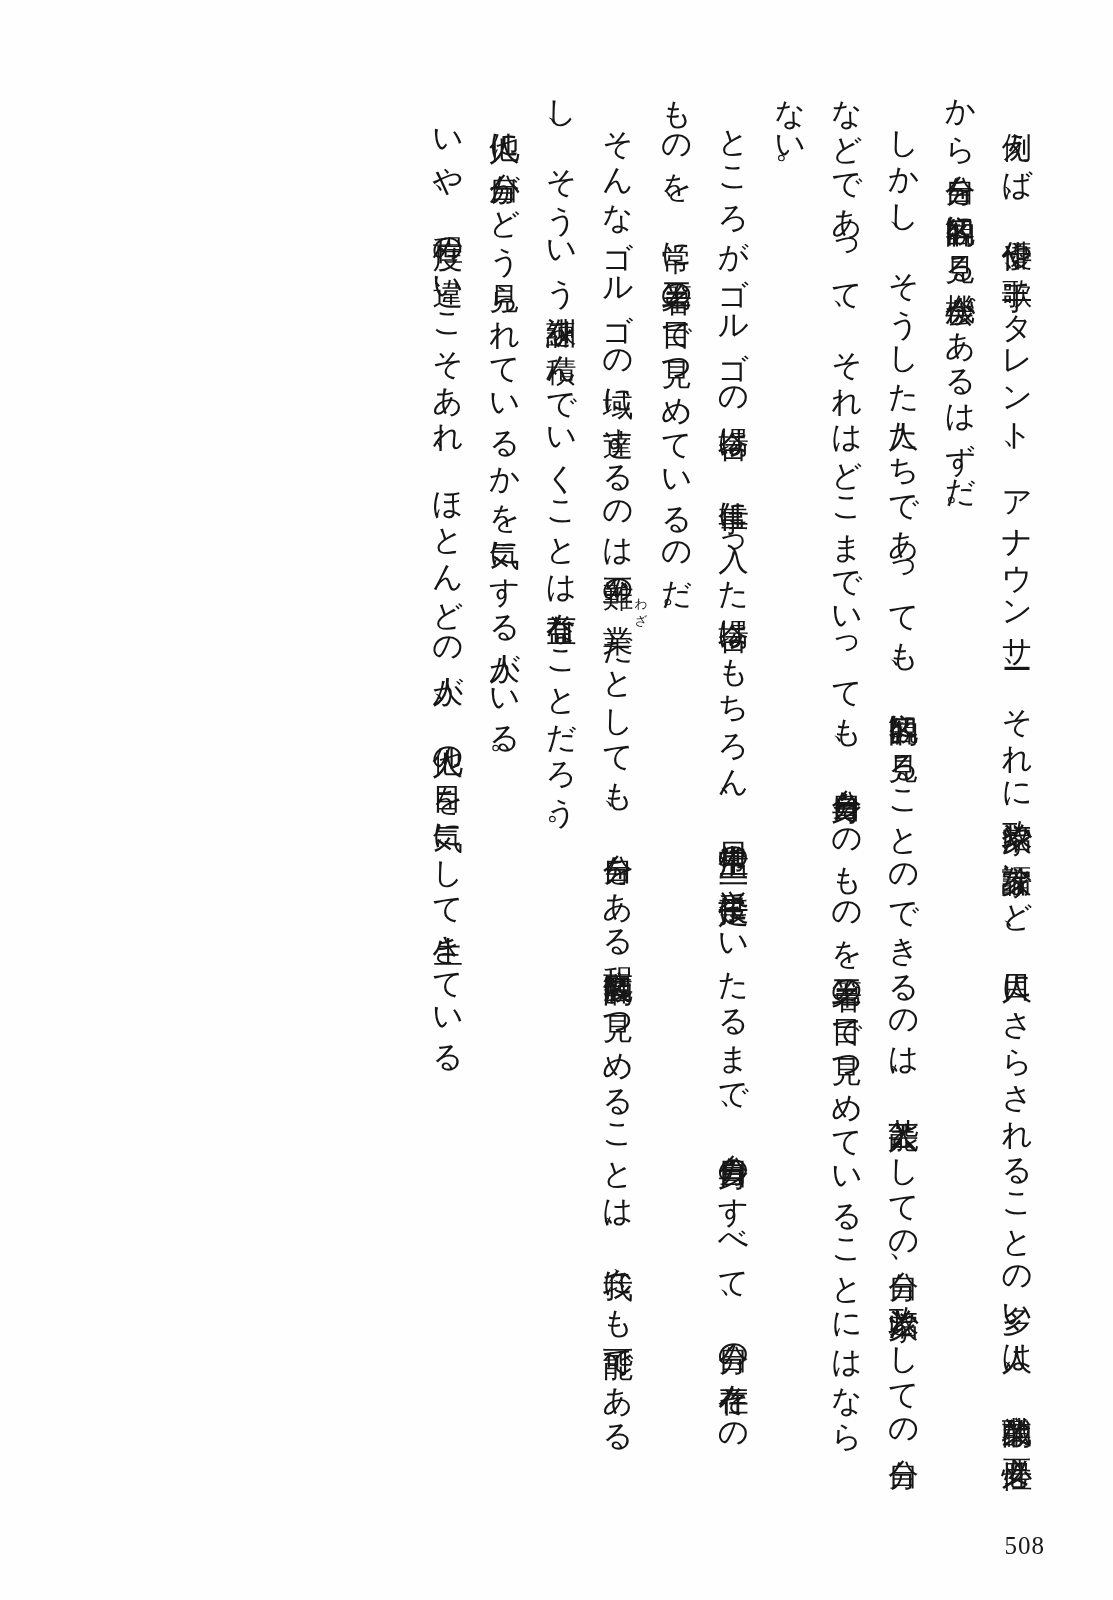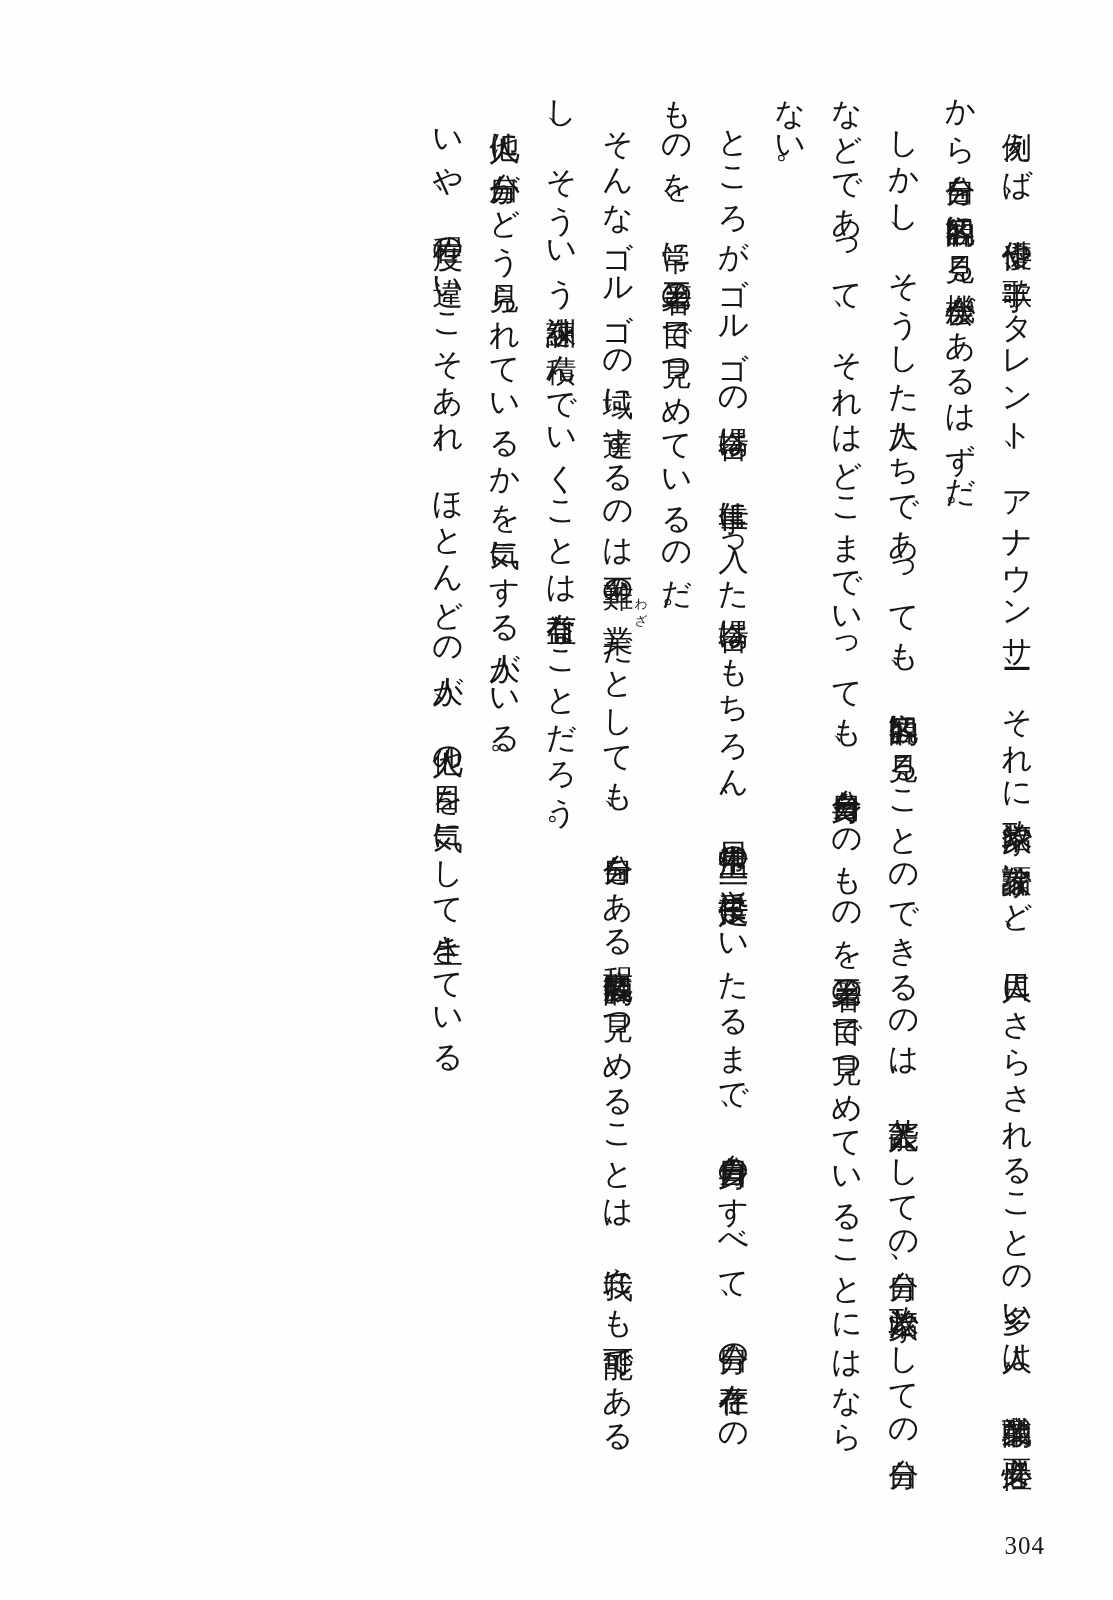--- a/index.html
+++ b/index.html
@@ -75,15 +75,15 @@
     <p>ところがゴルゴの場合は、仕事に入った場合はもちろん、日常生活の一挙手一投足にいたるまで、自分自身のすべて、自分の存在そのものを、常に第三者の目で見つめているのだ。</p>
 
     <p><span>そんなゴルゴの域に達するのは至難の</span><ruby><span>業</span><rt>わざ</rt></ruby><span>だとしても、自分をある程度客観的に見つめることは、我々にも可能であるし、そういう訓練を積んでいくことは有益なことだろう。</span></p>
 
     <p>他人に自分がどう見られているかを気にする人がいる。</p>
 
     <p>いや、程度の違いこそあれ、ほとんどの人が、他人の目を気にして生きている</p>
 
   </div>
 
-  <div class="folio">304</div>
+  <div class="folio">508</div>
 
 </div>
 
 </body></html>

